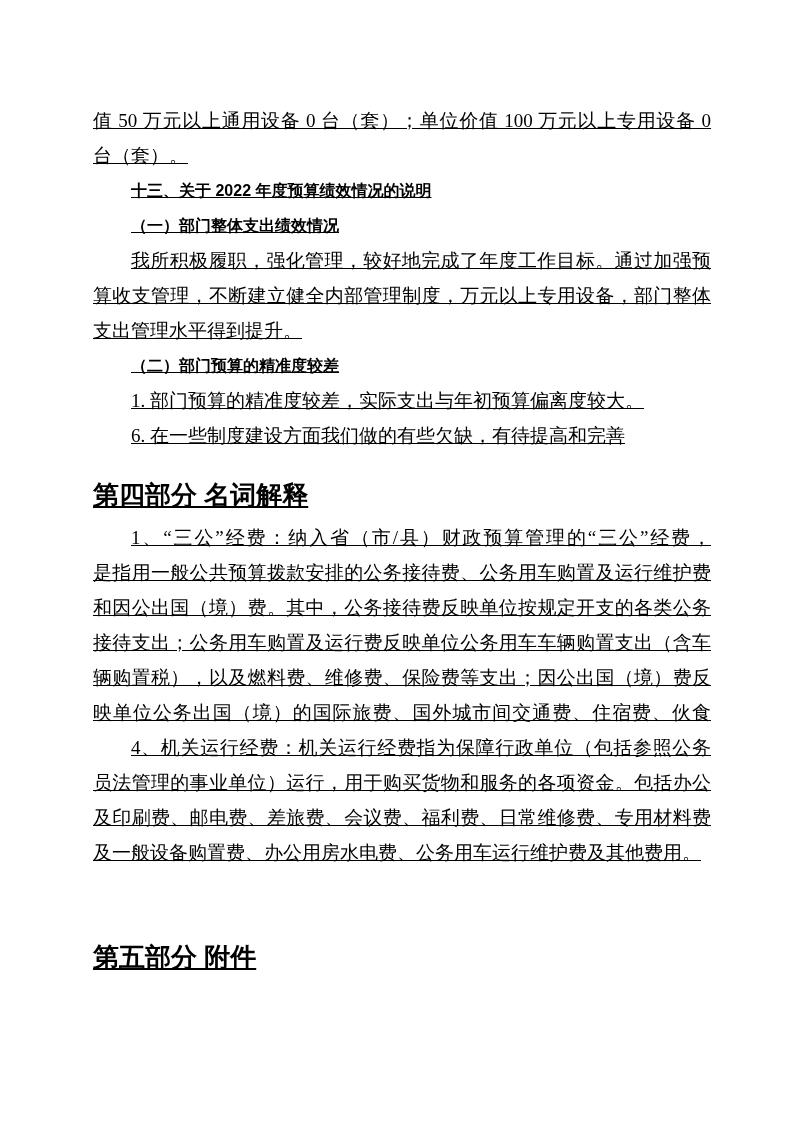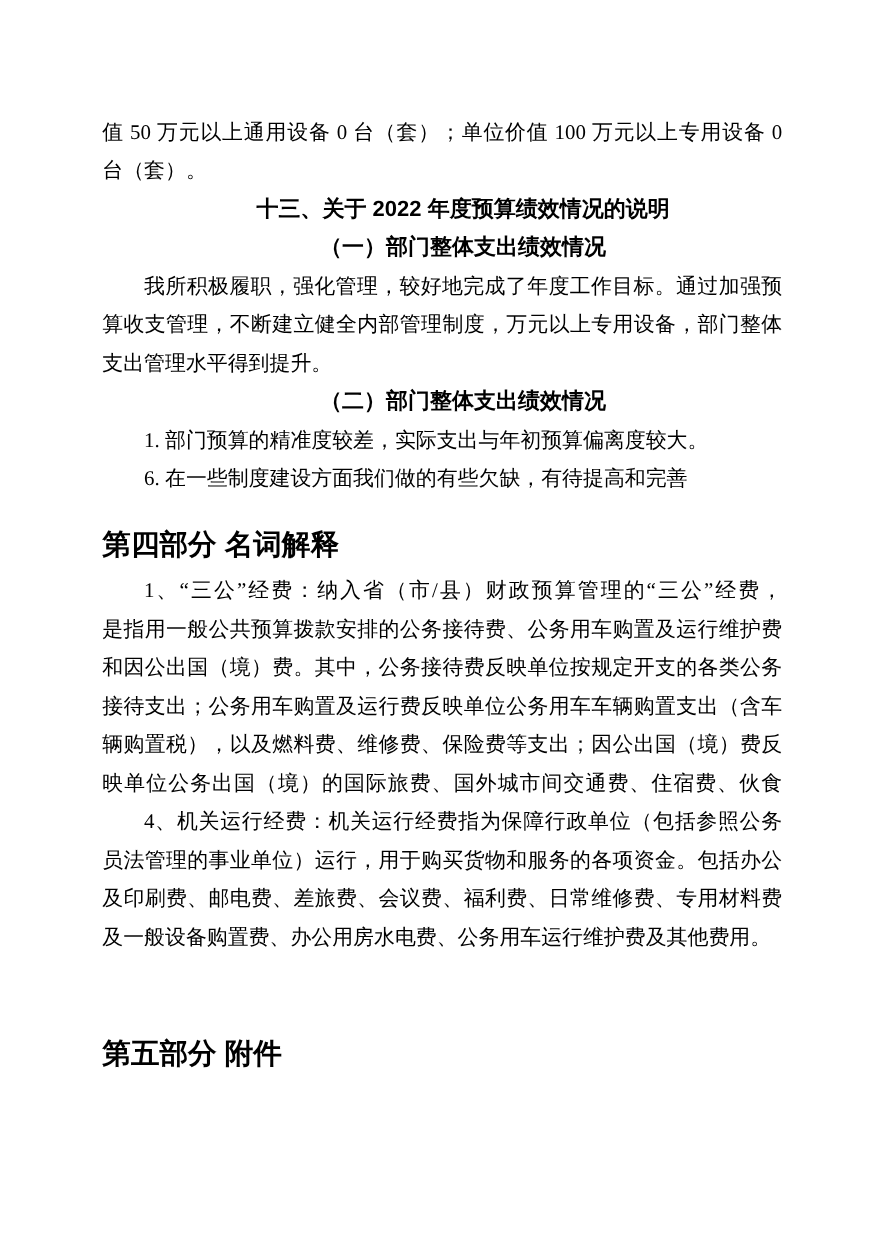--- a/index.html
+++ b/index.html
@@ -14,45 +14,45 @@
     background: #ffffff;
     overflow: hidden;
     font-family: "Liberation Serif", "DejaVu Serif", serif;
     color: #000000;
   }
   .content {
     position: absolute;
     top: 103px;
     left: 93px;
     width: 618px;
+    text-decoration: underline;
   }
   .para { margin: 0; }
   .line {
     font-size: 19px;
     line-height: 35px;
     letter-spacing: 0px;
     text-align: justify;
     text-align-last: justify;
     text-justify: inter-character;
     white-space: nowrap;
   }
   .line.last {
     text-align-last: left;
   }
   .line.indent {
     text-indent: 38px;
   }
   .h2, .h3 {
     font-family: "Liberation Sans", "DejaVu Sans", sans-serif;
     font-weight: 700;
-    font-size: 20px;
+    font-size: 16px;
     line-height: 35px;
     text-indent: 38px;
     white-space: nowrap;
-    text-align: center;
   }
   .h1 {
     font-family: "Liberation Sans", "DejaVu Sans", sans-serif;
     font-weight: 700;
     font-size: 26px;
     line-height: 44px;
     margin-top: 20px;
     margin-bottom: 3px;
     white-space: nowrap;
   }
@@ -69,21 +69,21 @@
         <div class="line">值 50 万元以上通用设备 0 台（套）；单位价值 100 万元以上专用设备 0</div>
         <div class="line last">台（套）。</div>
       </div>
       <div class="h2">十三、关于 2022 年度预算绩效情况的说明</div>
       <div class="h3">（一）部门整体支出绩效情况</div>
       <div class="para">
         <div class="line indent">我所积极履职，强化管理，较好地完成了年度工作目标。通过加强预</div>
         <div class="line">算收支管理，不断建立健全内部管理制度，万元以上专用设备，部门整体</div>
         <div class="line last">支出管理水平得到提升。</div>
       </div>
-      <div class="h3">（二）部门整体支出绩效情况</div>
+      <div class="h3">（二）部门预算的精准度较差</div>
       <div class="para">
         <div class="line indent last">1. 部门预算的精准度较差，实际支出与年初预算偏离度较大。</div>
       </div>
       <div class="para">
         <div class="line indent last">6. 在一些制度建设方面我们做的有些欠缺，有待提高和完善</div>
       </div>
       <div class="h1">第四部分 名词解释</div>
       <div class="para">
         <div class="line indent">1、“三公”经费：纳入省（市/县）财政预算管理的“三公”经费，</div>
         <div class="line">是指用一般公共预算拨款安排的公务接待费、公务用车购置及运行维护费</div>

